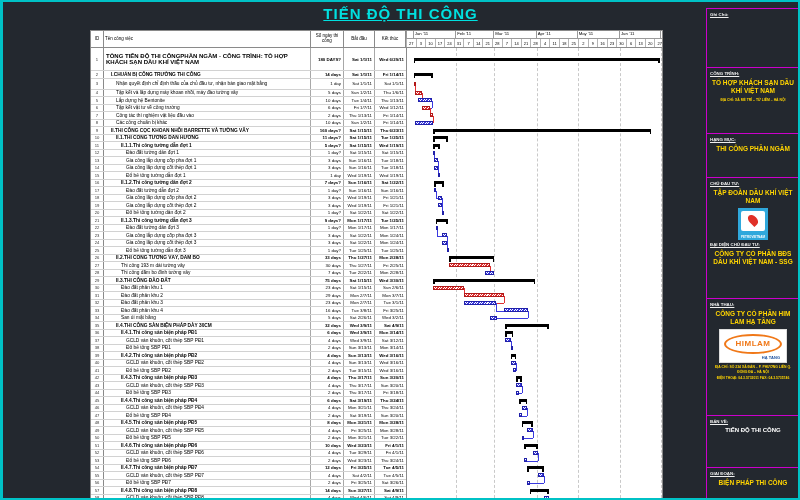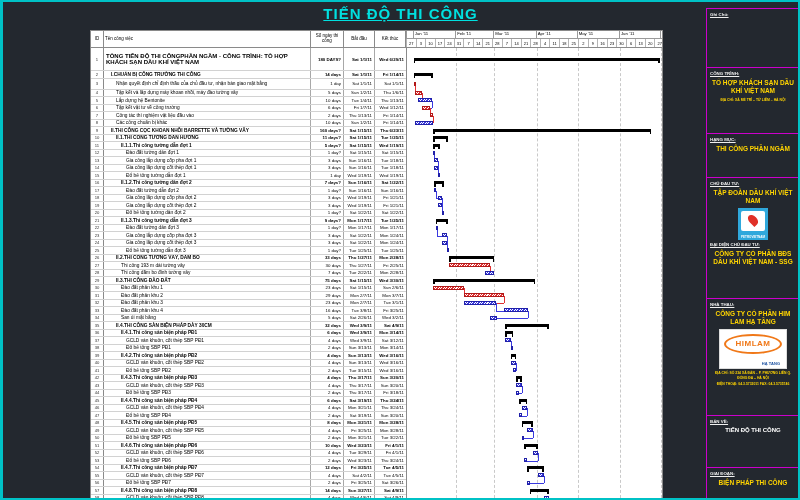--- a/index.html
+++ b/index.html
@@ -47,21 +47,21 @@
   .slabel{color:#f0f0f0;font-size:4.4px;text-decoration:underline;font-weight:bold;margin:1px 0 2px 0;}
   .smain{color:#ffd400;font-size:6.5px;font-weight:bold;text-align:center;line-height:1.25;margin:3px 2px;}
   .smain.white{color:#ffffff;font-size:6px;}
   .ssub{color:#ffd400;font-size:3.4px;font-weight:bold;text-align:center;line-height:1.3;margin:2px 0;}
   
   .pvlogo{width:30px;height:32px;background:#2fa8dc;margin:2px auto;position:relative;}
   .pvlogo .inner{position:absolute;left:3px;top:3px;width:24px;height:20px;background:#fff;border-radius:2px;}
   .pvlogo .flame{position:absolute;left:11px;top:6px;width:8px;height:12px;background:#e03028;
                  border-radius:50% 50% 50% 0;transform:rotate(-45deg);}
   .pvlogo .pvtext{position:absolute;left:0;bottom:1px;width:100%;text-align:center;color:#ffffff;font-size:3px;font-weight:bold;}
-  .hllogo{width:68px;height:40px;background:#fff;margin:2px auto;position:relative;border:1px solid #ddd;}
+  .hllogo{width:68px;height:34px;background:#fff;margin:2px auto;position:relative;border:1px solid #ddd;}
   .hllogo .ring{position:absolute;left:4px;top:4px;width:58px;height:20px;border:2px solid #f07818;border-radius:50%;}
   .hllogo .hltext{position:absolute;left:0;top:9px;width:100%;text-align:center;color:#f07818;font-size:8px;font-weight:bold;letter-spacing:.5px;}
   .hllogo .httext{position:absolute;right:6px;bottom:2px;color:#1a50a0;font-size:4px;font-weight:bold;}
 </style>
 </head>
 <body>
 
 <div id="app">
   <div id="title">TIẾN ĐỘ THI CÔNG</div>
 

